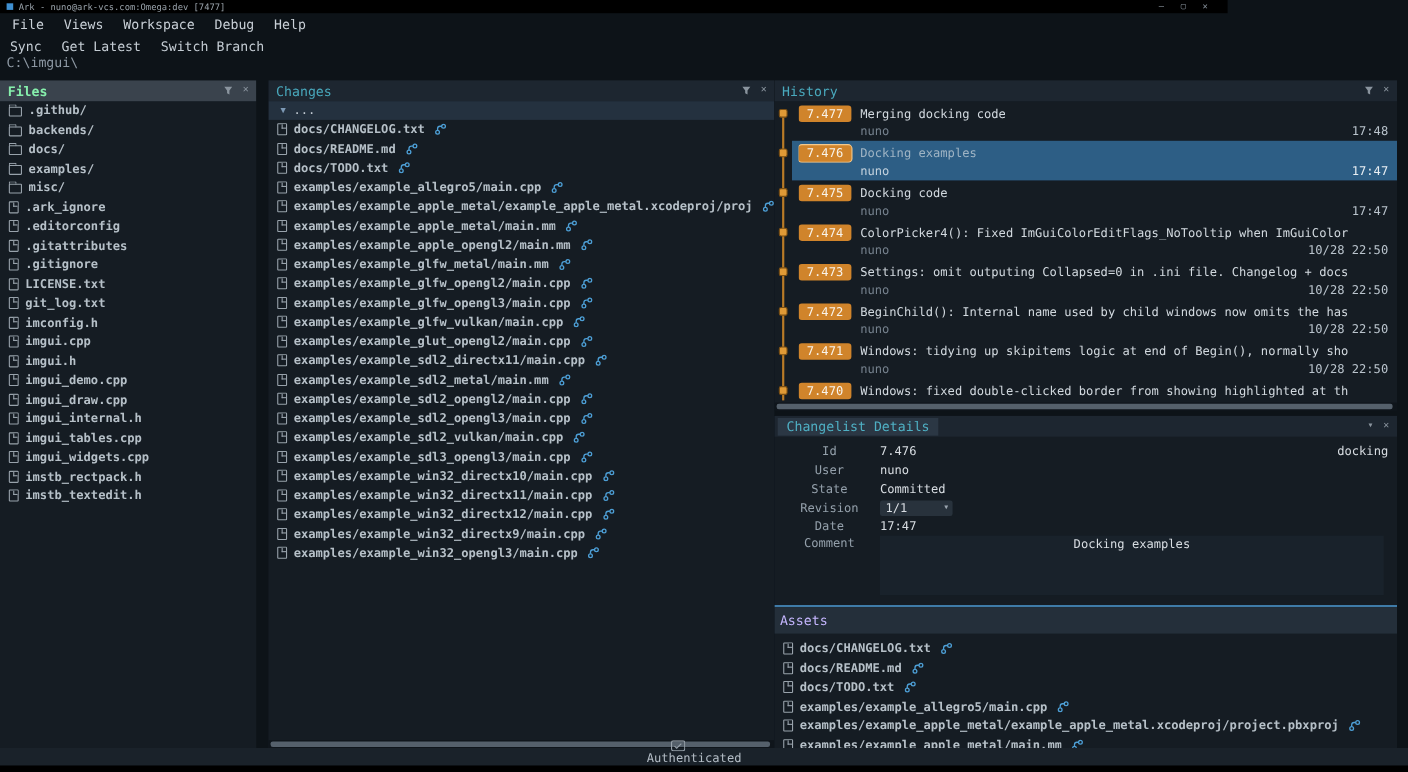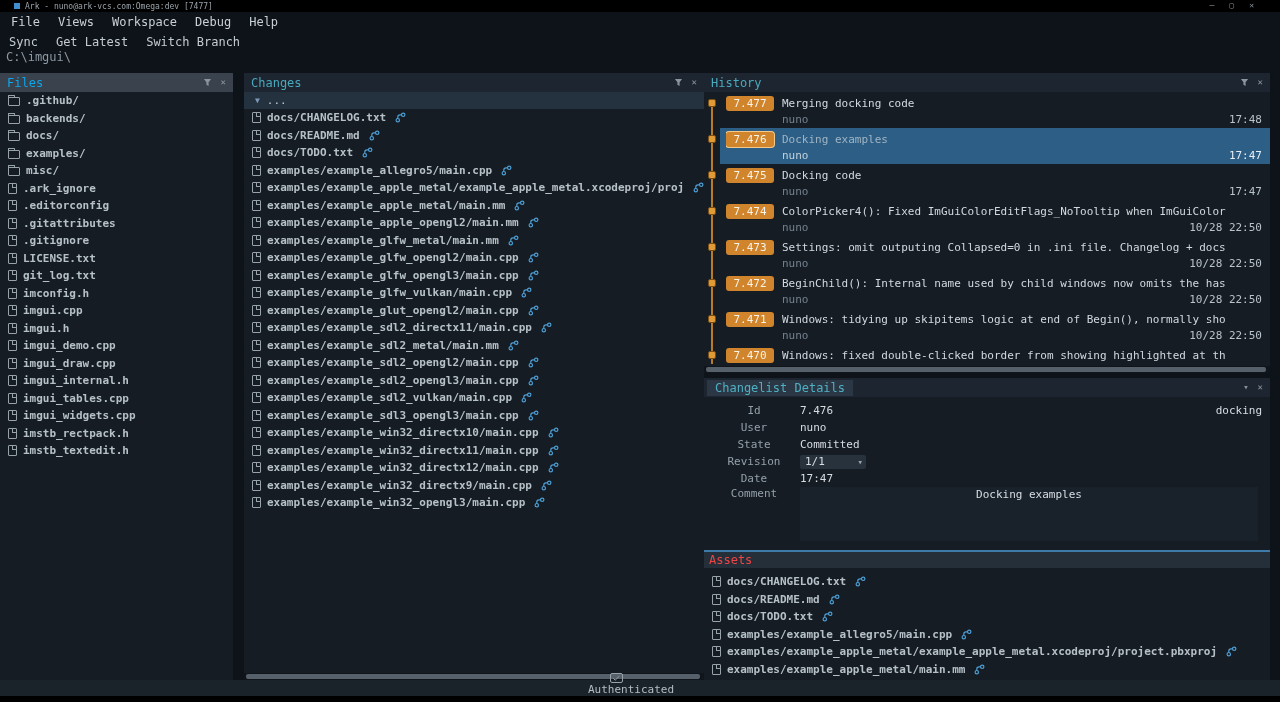--- a/index.html
+++ b/index.html
@@ -1,21 +1,21 @@
 <!DOCTYPE html>
 <html><head>
 <meta charset="utf-8">
 <style>
   html,body{margin:0;padding:0;background:#000;}
   #app{position:relative;width:1280px;height:702px;background:#0d1318;overflow:hidden;
        font-family:"DejaVu Sans Mono",monospace;}
 
   
-  .titlebar{position:absolute;left:0;top:0;width:1280px;height:12px;background:#000;
-            display:flex;align-items:center;padding:0 14px;box-sizing:border-box;}
+  .titlebar{position:absolute;left:0;top:0;width:1116px;height:12px;background:#000;
+            display:flex;align-items:center;padding:0 6px;box-sizing:border-box;}
   .app-icon{width:6px;height:6px;background:#3f8fd0;margin-right:5px;flex:0 0 auto;}
   .title-text{font-size:8px;color:#9aa3ab;white-space:nowrap;}
   .win-controls{margin-left:auto;display:flex;gap:15px;padding-right:12px;}
   .win-controls span{font-size:8px;color:#8a949e;line-height:12px;}
 
   
   .menubar{position:absolute;left:0;top:12px;width:1280px;height:20px;display:flex;align-items:center;padding-left:2px;}
   .menu-item{font-size:12px;color:#c9d0d7;padding:0 9px;}
   .toolbar{position:absolute;left:0;top:32px;width:1280px;height:20px;display:flex;align-items:center;}
   .tool-btn{font-size:12px;color:#c4ccd3;padding:0 9px;}
@@ -25,21 +25,21 @@
   
   .panel{position:absolute;background:#151c23;overflow:hidden;}
   #files-panel{left:0;top:73px;width:233px;height:607px;}
   #changes-panel{left:237px;top:73px;width:460px;height:607px;margin-left:7px;}
   #history-panel{left:704px;top:73px;width:566px;height:300px;}
   #details-panel{left:704px;top:378px;width:566px;height:302px;}
 
   .phdr{height:19px;display:flex;align-items:center;padding:0 7px;background:#1d2630;}
   .phdr-title{font-size:12px;color:#49a9bd;}
   .files-hdr{background:#3a434d;}
-  .files-hdr .phdr-title{color:#0ea5e9;}
+  .files-hdr .phdr-title{color:#86efac;font-weight:bold;}
   .spacer{flex:1;}
   .hicon{margin-left:9px;color:#8a949e;font-size:9px;display:inline-flex;align-items:center;line-height:1;}
   .dtl-title{background:#2b3744;padding:1px 8px;font-size:12px;color:#4fb0c4;margin-left:-4px;}
 
   
   .trow{height:17.5px;display:flex;align-items:center;gap:6px;padding-left:8px;
         font-size:11px;color:#b6c0c8;white-space:nowrap;overflow:hidden;}
   .trow .lbl{overflow:hidden;font-weight:bold;}
   .ficon{display:inline-block;flex:0 0 auto;box-sizing:border-box;}
   .ficon.doc{width:9px;height:11px;border:1px solid #98a2ab;border-radius:1px;position:relative;}
@@ -81,22 +81,22 @@
   .drow{display:flex;align-items:center;height:17px;padding:0 8px 0 4px;font-size:11px;}
   .drow.comment{height:auto;align-items:flex-start;}
   .dlabel{width:92px;color:#94a0ab;flex:0 0 auto;}
   .dval{color:#d8dde2;}
   .branch{margin-left:auto;color:#d8dde2;}
   .combo{width:66px;height:14px;background:#28323c;display:flex;justify-content:space-between;
          align-items:center;padding:0 3px 0 5px;border-radius:2px;color:#d8dde2;box-sizing:border-box;}
   .caret{color:#9aa4ae;font-size:9px;}
   .comment-area{background:#19222b;width:458px;min-height:54px;padding:1px 5px;box-sizing:border-box;}
   .assets-divider{height:2px;background:#3f7ba8;margin-top:9px;}
-  .assets-hdr{height:16px;background:#242f3a;display:flex;align-items:center;
-              padding-left:5px;font-size:12px;color:#ef4444;}
+  .assets-hdr{height:24px;background:#242f3a;display:flex;align-items:center;
+              padding-left:5px;font-size:12px;color:#c4b5fd;}
   #assets-list{padding-top:5px;}
 
   
   .statusbar{position:absolute;left:0;top:680px;width:1280px;height:16px;background:#1a222a;
              display:flex;align-items:center;justify-content:flex-end;padding-right:18px;box-sizing:border-box;flex-direction:column;}
   .auth-icon{margin-right:30px;display:flex;}
   .auth-text{font-size:11px;color:#b4bdc6;}
   .bottom-strip{position:absolute;left:0;top:696px;width:1280px;height:6px;background:#000;}
 </style>
 </head>

